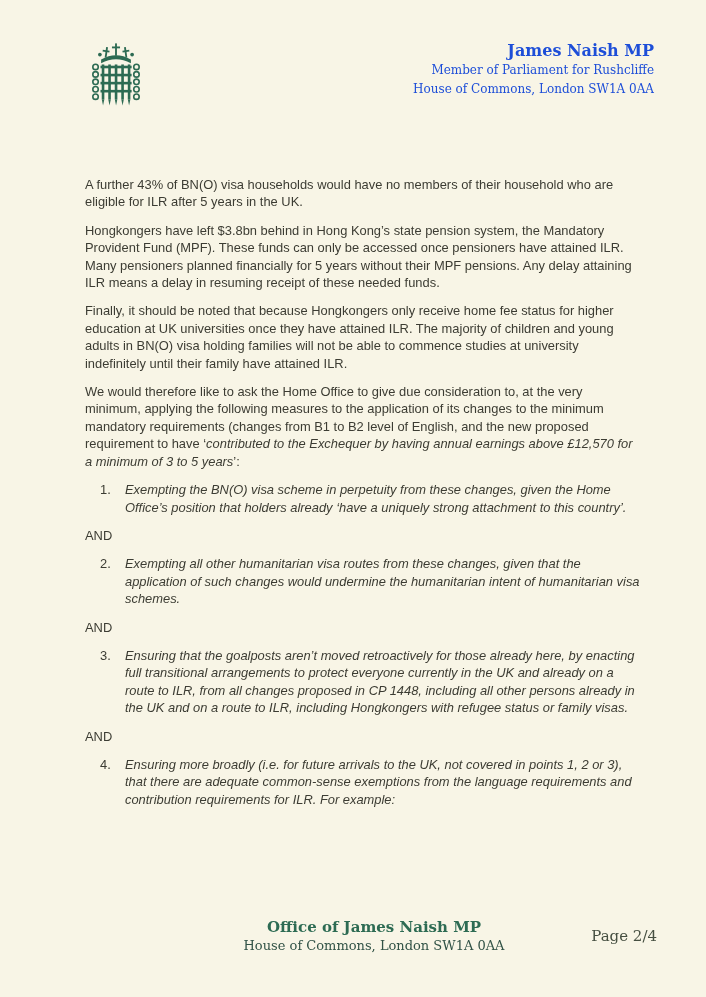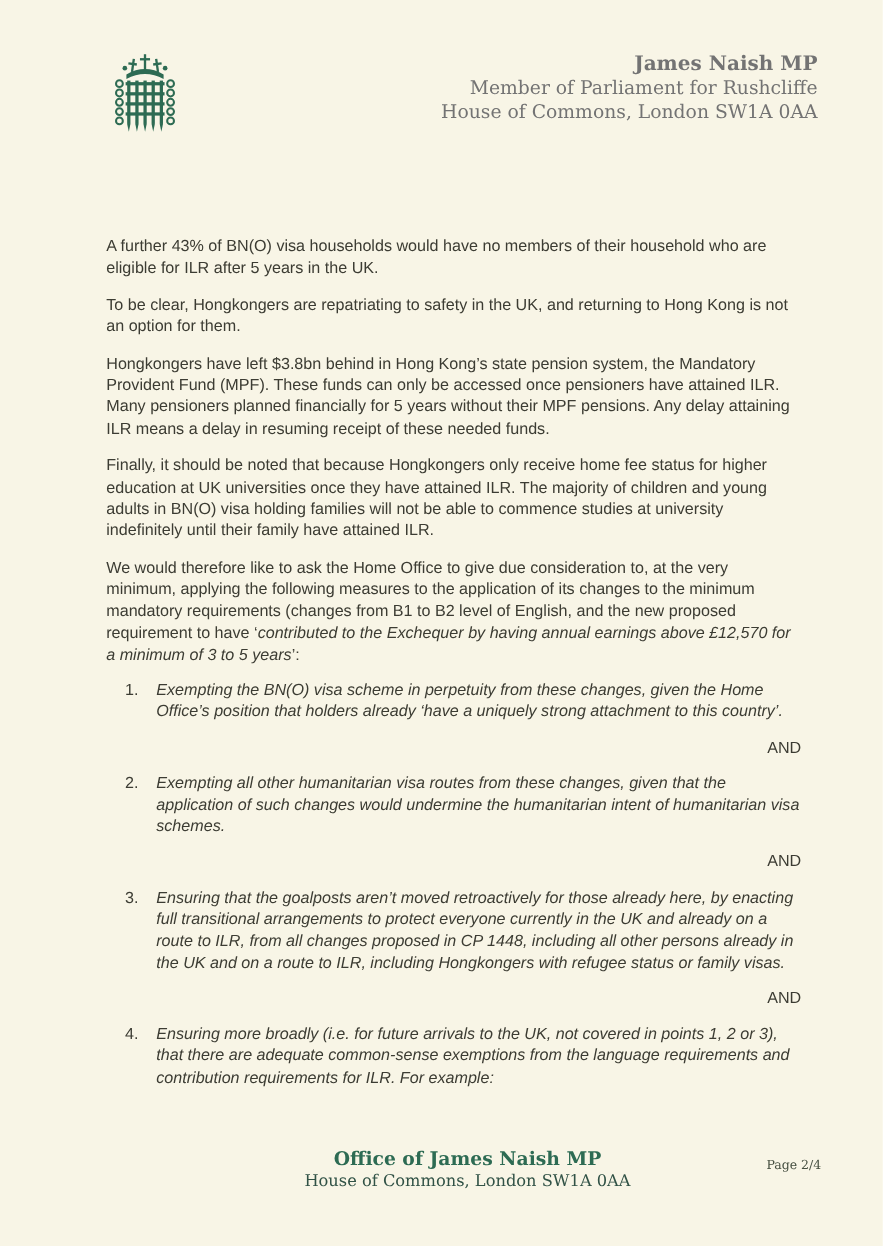--- a/index.html
+++ b/index.html
@@ -10,50 +10,50 @@
     font-family:"Liberation Sans",sans-serif;
     color:#3c3c33;
     overflow:hidden;
   }
   
   .header{position:absolute;top:33px;left:85px;right:52px;display:flex;justify-content:space-between;}
   .logo{width:62px;height:76px;margin-top:4px;}
   .header-text{
     text-align:right;
     font-family:"DejaVu Serif","Liberation Serif",serif;
-    color:#737373;
+    color:#1d4ed8;
     margin-top:8px;
   }
   .header-name{font-size:16px;font-weight:bold;line-height:20px;}
-  .header-line{font-size:15px;line-height:19px;}
+  .header-line{font-size:12px;line-height:19px;}
   
   .body{
     position:absolute;top:176px;left:85px;width:556px;
     font-size:12.9px;line-height:17.4px;
   }
-  .body p{margin:12px 0 11px 0;}
+  .body p{margin:0 0 11px 0;}
   .list-item{display:flex;margin:0 0 11px 0;}
   .list-num{width:17px;flex:0 0 17px;margin-left:15px;}
   .list-text{flex:1;padding-left:8px;font-style:italic;}
-  .and-sep{text-align:right;margin:0 0 11px 0;}
+  .and-sep{text-align:left;margin:0 0 11px 0;}
   .italic{font-style:italic;}
   
   .footer{
     position:absolute;left:0;right:0;top:918px;
     text-align:center;
     font-family:"DejaVu Serif","Liberation Serif",serif;
     padding-left:42px;
   }
   .footer-office{font-size:15px;font-weight:bold;color:#2d6b53;line-height:19px;}
   .footer-line{font-size:13px;color:#31524636;line-height:17px;}
   .footer-line{color:#315246;}
   .footer-page{
     position:absolute;top:927px;right:49px;
     font-family:"DejaVu Serif","Liberation Serif",serif;
-    font-size:10px;color:#464f41;
+    font-size:15px;color:#464f41;
   }
 </style>
 </head>
 <body>
 
 <div class="page">
 
   <div class="header">
     <svg class="logo" viewBox="0 0 100 118" fill="#2d6b53" stroke="none" aria-hidden="true">
 
@@ -99,21 +99,20 @@
 
     <div class="header-text">
       <div class="header-name">James Naish MP</div>
       <div class="header-line">Member of Parliament for Rushcliffe</div>
       <div class="header-line">House of Commons, London SW1A 0AA</div>
     </div>
   </div>
 
   <div class="body">
     <p>A further 43% of BN(O) visa households would have no members of their household who are eligible for ILR after 5 years in the UK.</p>
-    <p>To be clear, Hongkongers are repatriating to safety in the UK, and returning to Hong Kong is not an option for them.</p>
     <p>Hongkongers have left $3.8bn behind in Hong Kong’s state pension system, the Mandatory Provident Fund (MPF). These funds can only be accessed once pensioners have attained ILR. Many pensioners planned financially for 5 years without their MPF pensions. Any delay attaining ILR means a delay in resuming receipt of these needed funds.</p>
     <p>Finally, it should be noted that because Hongkongers only receive home fee status for higher education at UK universities once they have attained ILR. The majority of children and young adults in BN(O) visa holding families will not be able to commence studies at university indefinitely until their family have attained ILR.</p>
 
     <p><span>We would therefore like to ask the Home Office to give due consideration to, at the very minimum, applying the following measures to the application of its changes to the minimum mandatory requirements (changes from B1 to B2 level of English, and the new proposed requirement to have ‘</span><span class="italic">contributed to the Exchequer by having annual earnings above £12,570 for a minimum of 3 to 5 years</span><span>’:</span></p>
 
     <div class="list-item">
       <span class="list-num">1.</span>
       <span class="list-text">Exempting the BN(O) visa scheme in perpetuity from these changes, given the Home Office’s position that holders already ‘have a uniquely strong attachment to this country’.</span>
     </div>
 

